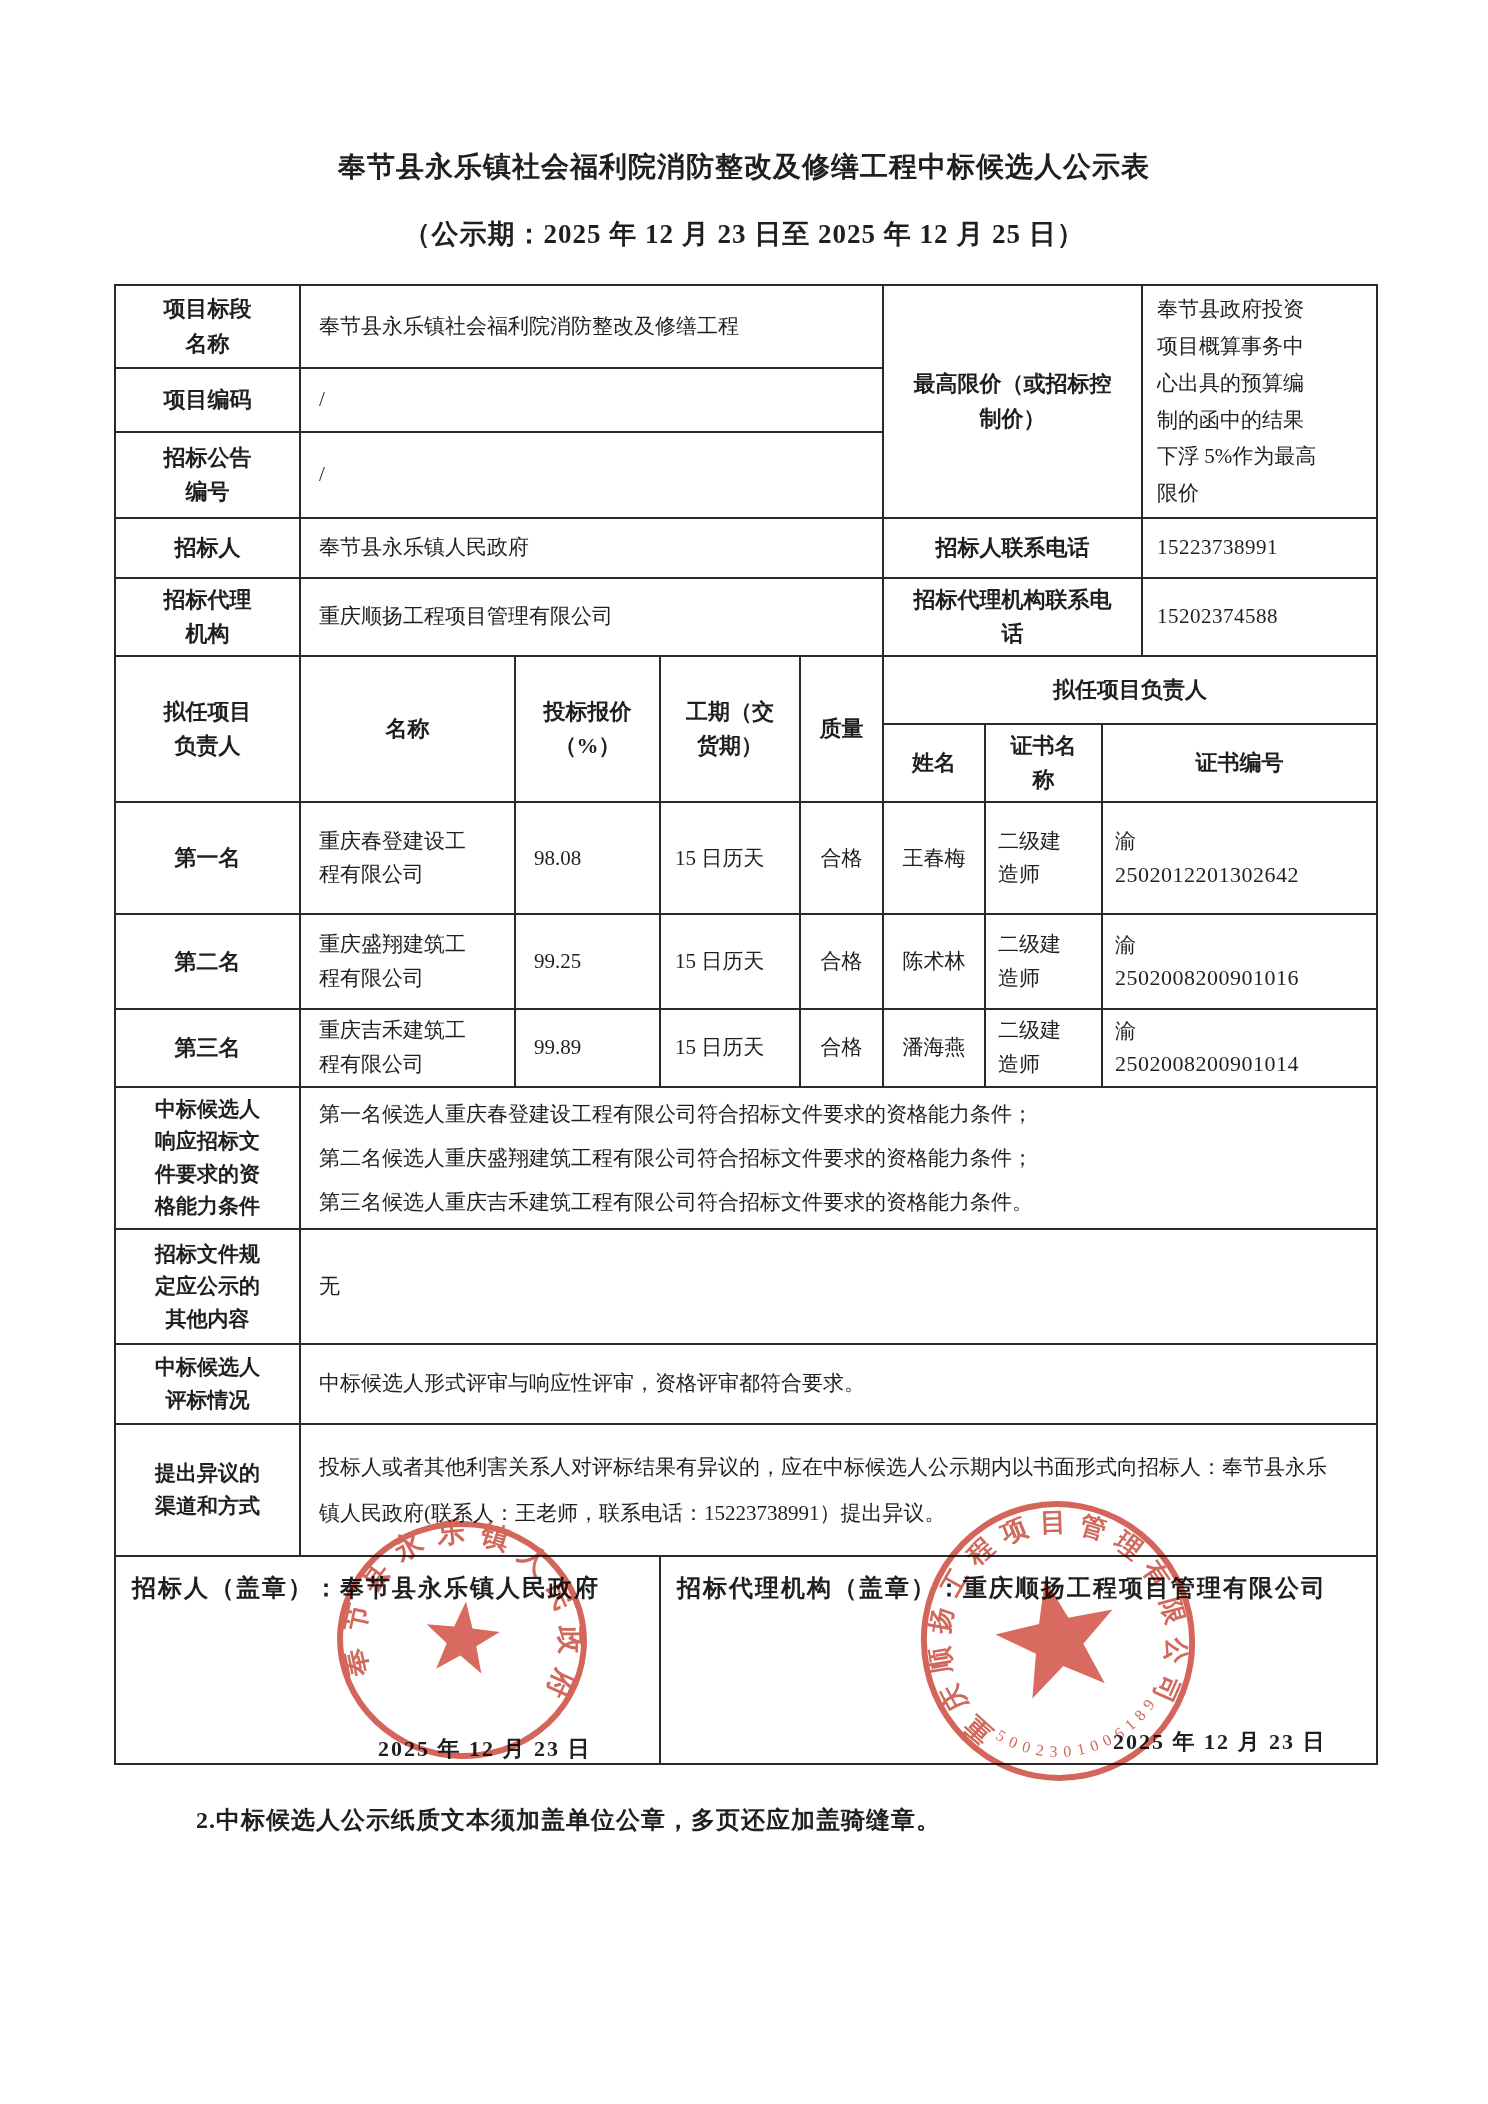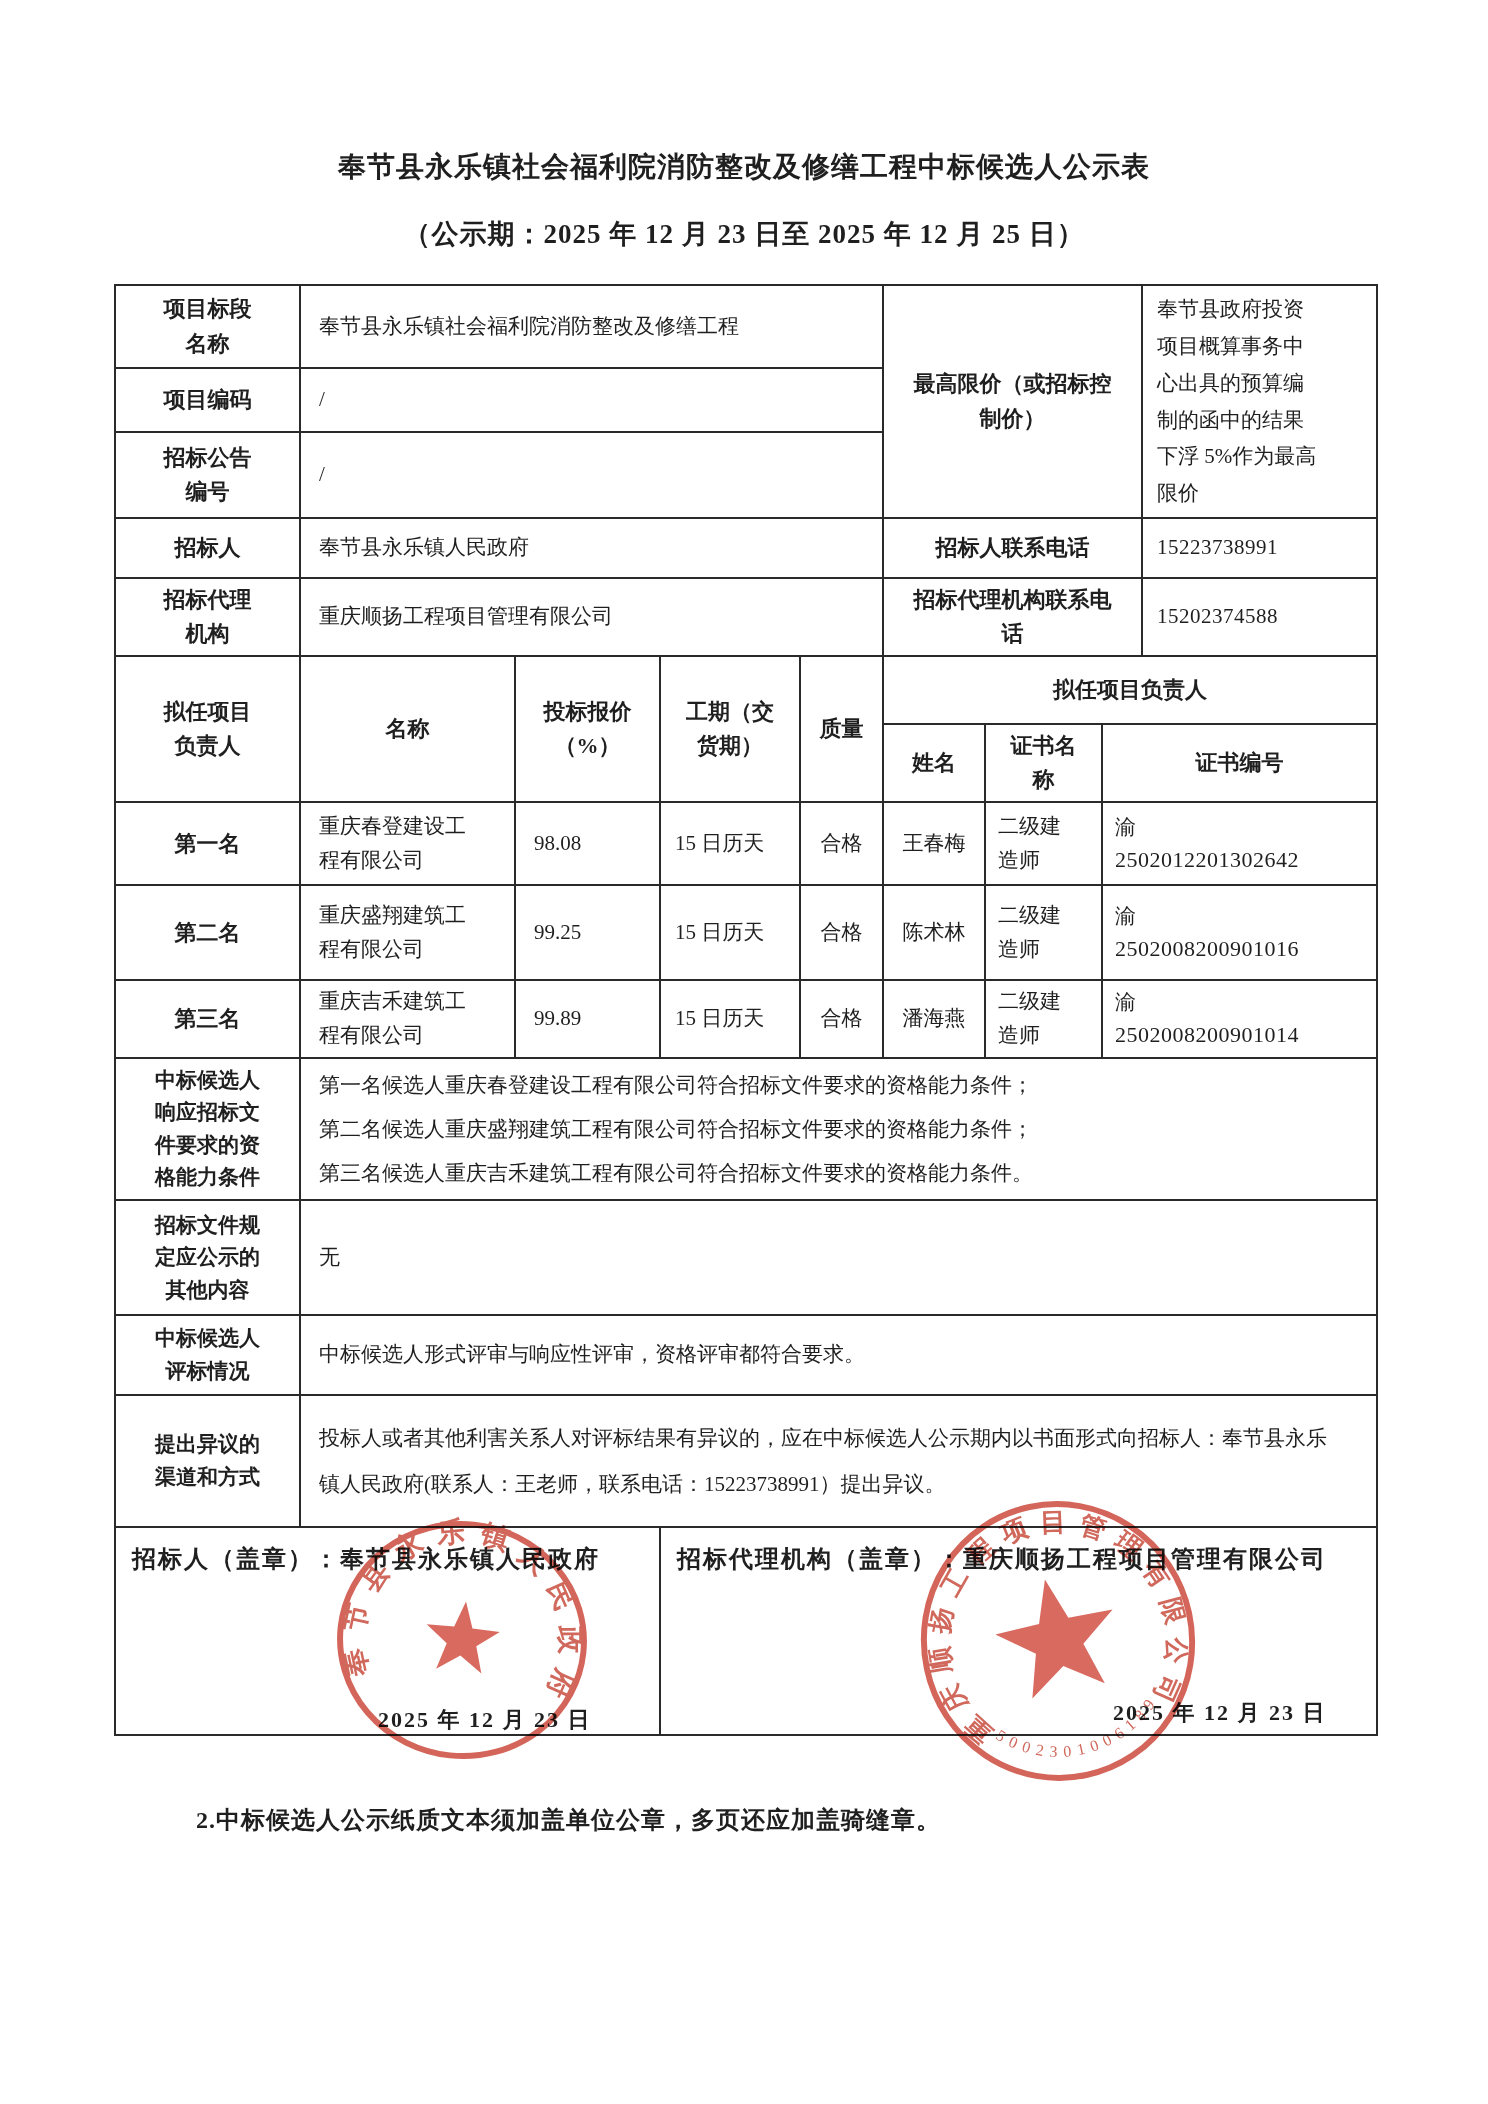--- a/index.html
+++ b/index.html
@@ -102,21 +102,21 @@
         <td class="lbl" rowspan="2"><span class="wrap w4">工期（交货期）</span></td>
         <td class="lbl" rowspan="2">质量</td>
         <td class="lbl" colspan="4">拟任项目负责人</td>
       </tr>
       <tr style="height:72px">
         <td class="lbl">姓名</td>
         <td class="lbl"><span class="wrap wcert">证书名称</span></td>
         <td class="lbl" colspan="2">证书编号</td>
       </tr>
 
-      <tr style="height:83px">
+      <tr style="height:112px">
         <td class="lbl">第一名</td>
         <td class="val"><span class="wrap wname">重庆春登建设工程有限公司</span></td>
         <td class="val">98.08</td>
         <td class="val" style="padding-left:14px;">15 日历天</td>
         <td class="val center">合格</td>
         <td class="val center" style="padding:4px 18px;">王春梅</td>
         <td class="val" style="padding-left:12px;"><span class="wrap wcert">二级建造师</span></td>
         <td class="val" colspan="2" style="padding-left:12px;">
           <div class="cert-line">渝</div>
           <div class="cert-line cert-num">2502012201302642</div>

